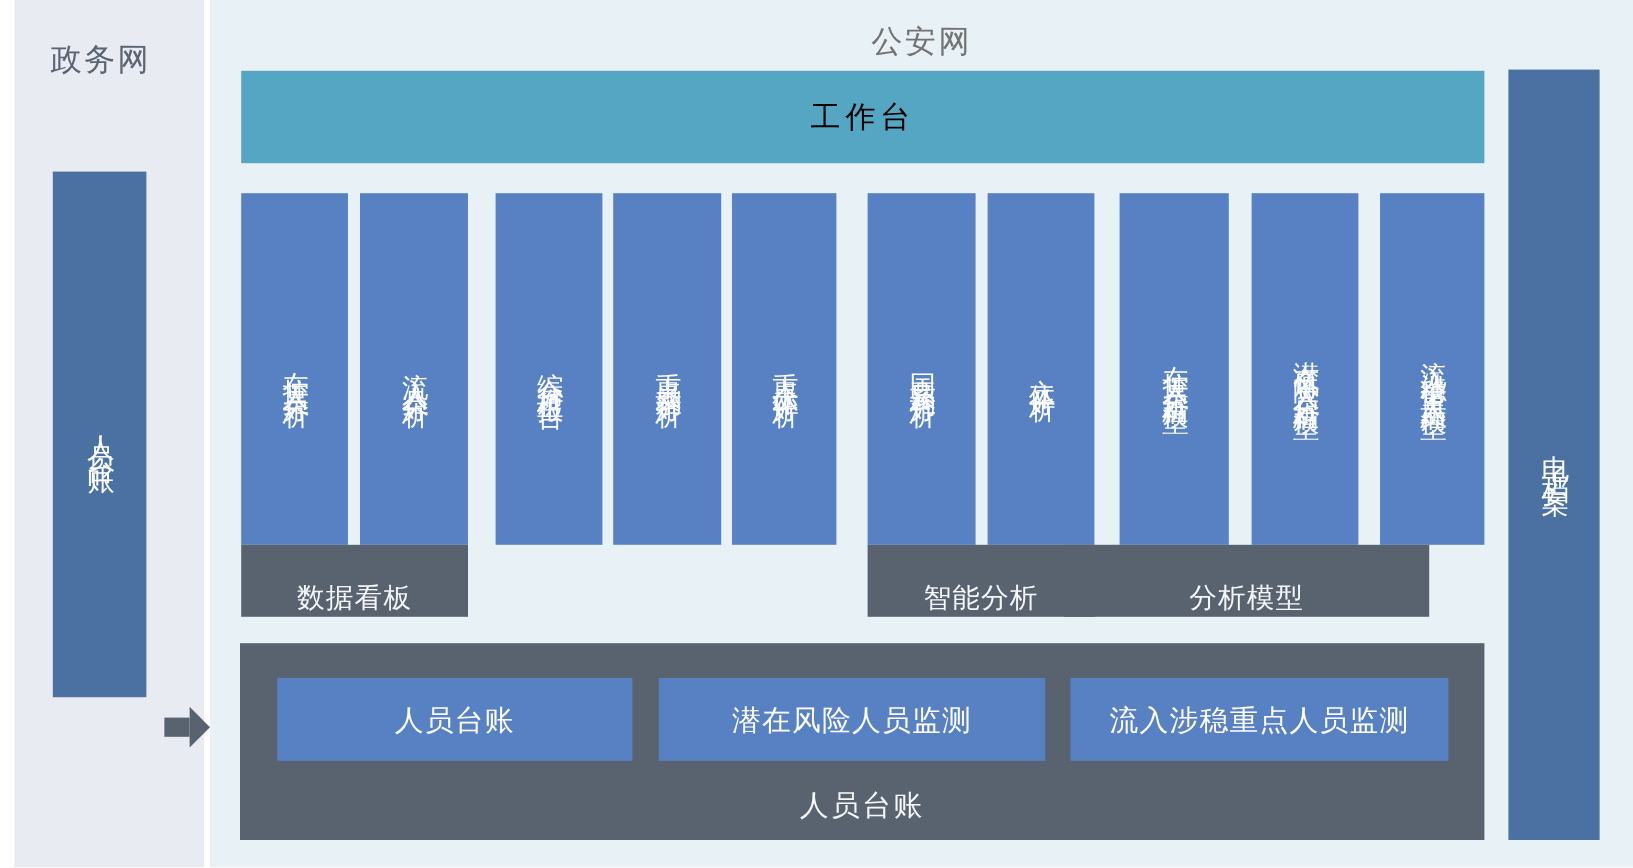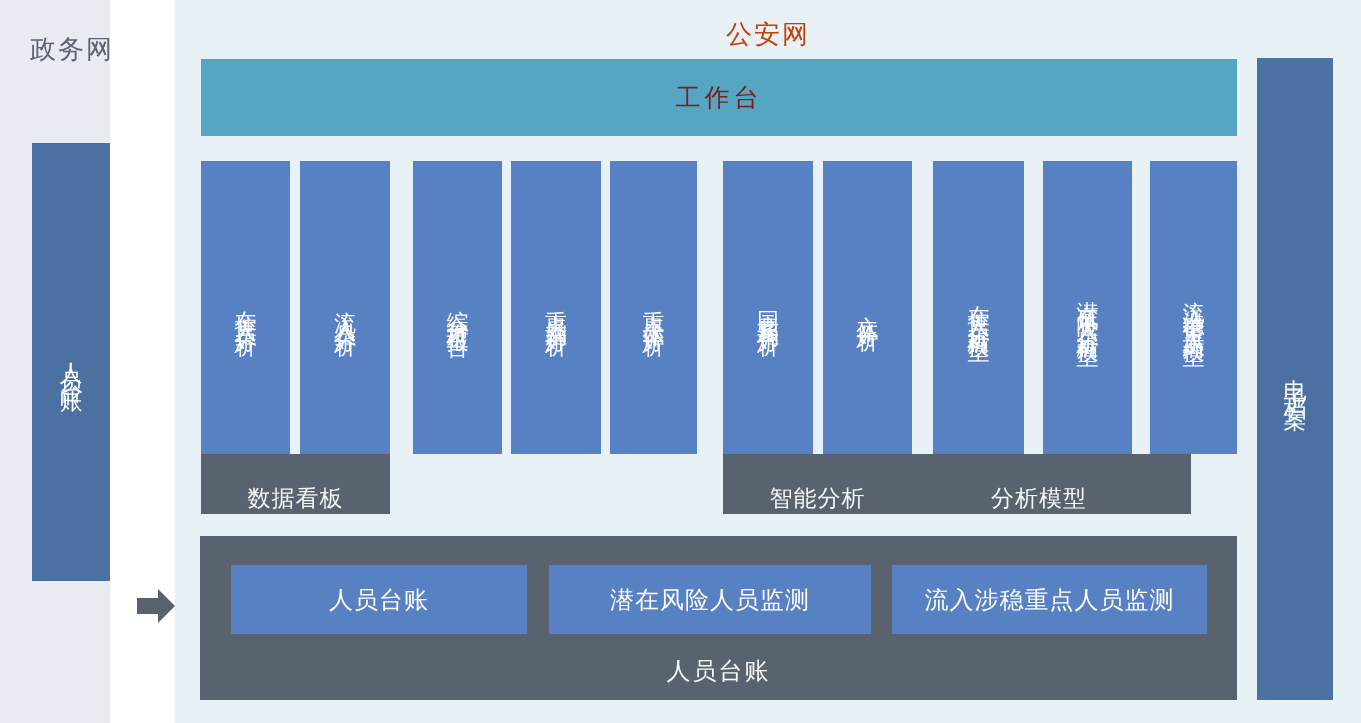--- a/index.html
+++ b/index.html
@@ -1,40 +1,40 @@
 <!DOCTYPE html>
 <html><head>
 <meta charset="utf-8">
 <style>
   html,body{margin:0;padding:0;background:#ffffff;}
   .stage{
     position:relative;width:1361px;height:723px;overflow:hidden;
     background:#ffffff;font-family:"DejaVu Sans",sans-serif;
   }
   
-  .left-panel{position:absolute;left:0;top:0;width:110px;height:723px;background:#e9ebf3;}
+  .left-panel{position:absolute;left:12px;top:0;width:138px;height:723px;background:#e9ebf3;padding-left:20px;}
   .left-title{position:absolute;left:30px;top:32px;font-size:26px;color:#5a6472;letter-spacing:2px;white-space:nowrap;}
   .left-bar{
     position:absolute;left:32px;top:143px;width:78px;height:438px;background:#4b70a2;
     display:flex;align-items:center;justify-content:center;
   }
   
   .flow-arrow{position:absolute;left:137px;top:589px;width:37px;height:34px;}
   .flow-arrow .shaft{position:absolute;left:0;top:9px;width:21px;height:16px;background:#59636f;}
   .flow-arrow .head{
     position:absolute;left:21px;top:0;width:0;height:0;
     border-top:17px solid transparent;border-bottom:17px solid transparent;border-left:17px solid #59636f;
   }
   
   .main-panel{position:absolute;left:175px;top:0;width:1186px;height:723px;background:#e8f1f6;}
-  .main-title{position:absolute;left:0;top:17px;width:100%;text-align:center;font-size:26px;color:#c2410c;letter-spacing:2px;}
+  .main-title{position:absolute;left:0;top:17px;width:100%;text-align:center;font-size:26px;color:#737373;letter-spacing:2px;}
   .workbench{
     position:absolute;left:201px;top:59px;width:1036px;height:77px;background:#55a6c3;
     display:flex;align-items:center;justify-content:center;
-    color:#7f1d1d;font-size:25px;letter-spacing:4px;
+    color:#000000;font-size:25px;letter-spacing:4px;
   }
   
   .pillar{
     position:absolute;top:161px;height:293px;background:#5881c3;
     display:flex;align-items:center;justify-content:center;
   }
   .v-text{
     writing-mode:vertical-rl;text-orientation:upright;
     color:#fdfdfd;font-size:22px;letter-spacing:5px;line-height:1;white-space:nowrap;
   }

